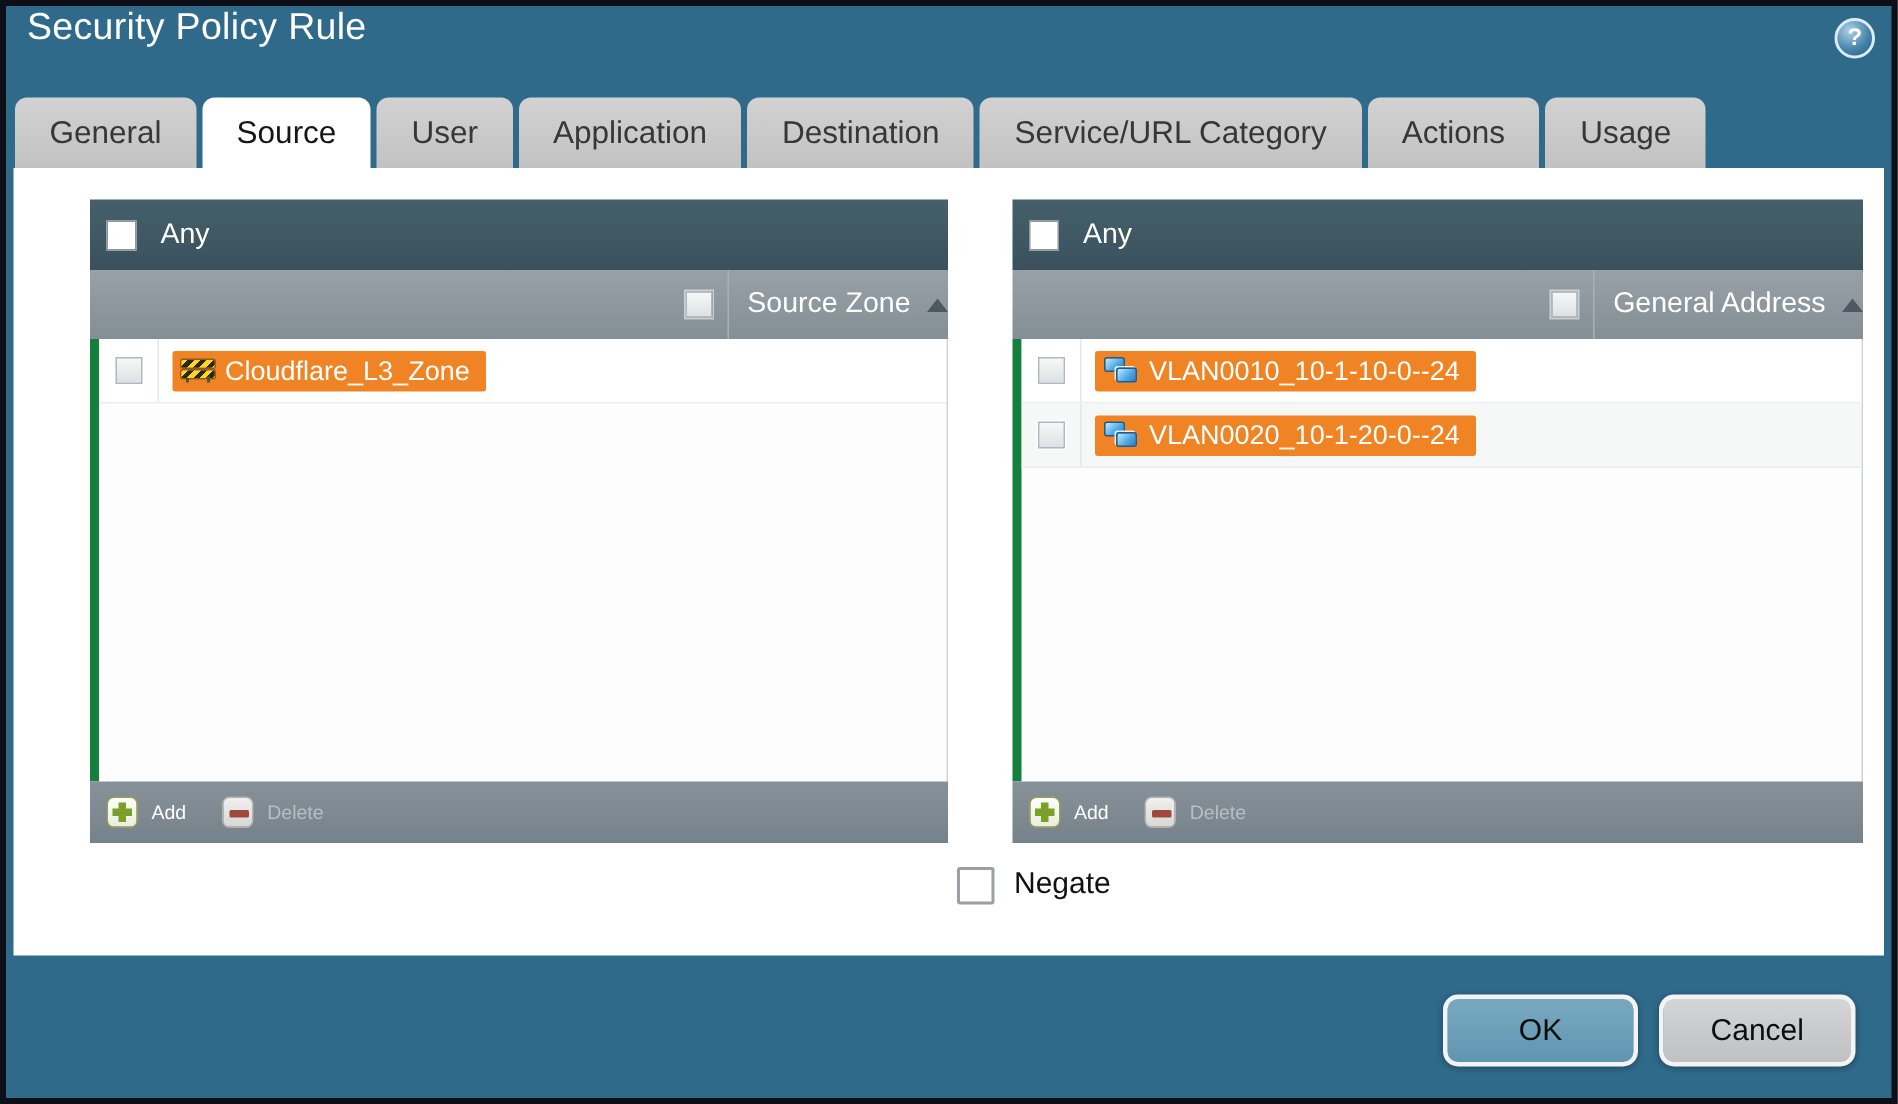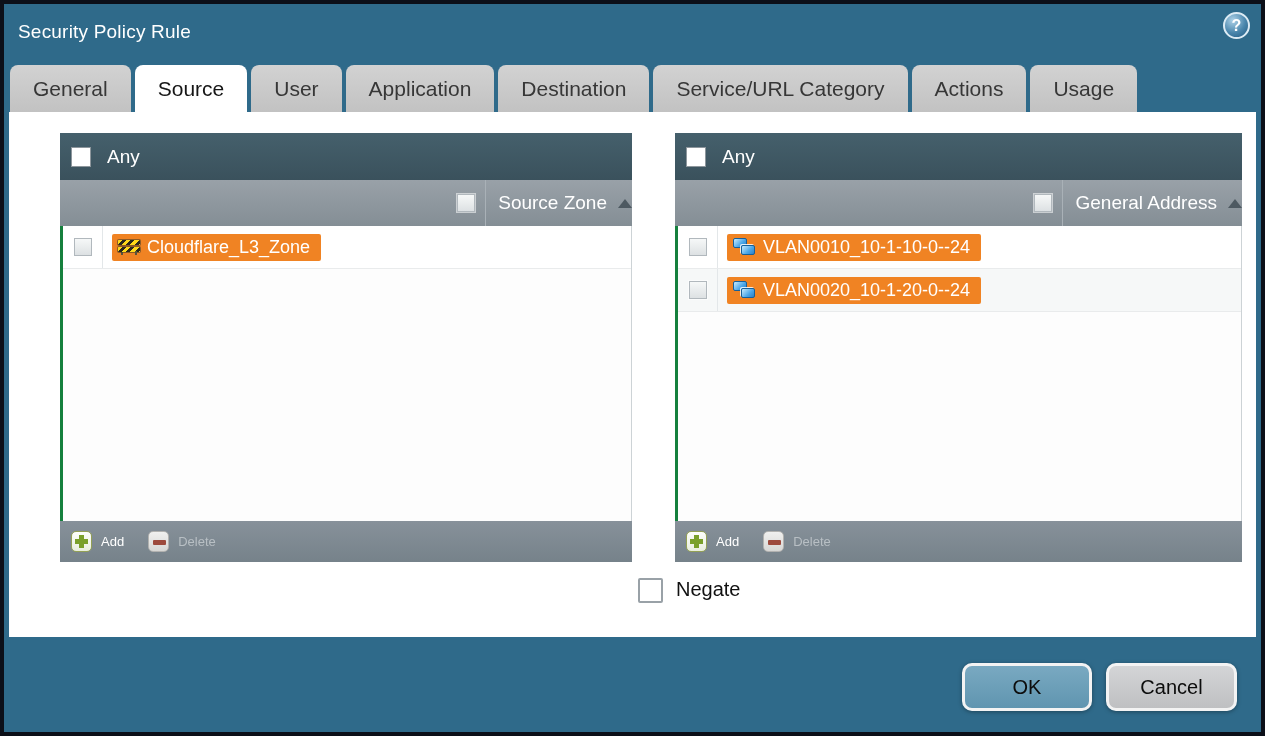--- a/index.html
+++ b/index.html
@@ -7,22 +7,22 @@
 
   .window {
     position:relative; width:1265px; height:736px;
     background:var(--c-titlebar, #2f6a8a);
     box-shadow: inset 0 0 0 4px #0c0f18;
     overflow:hidden;
   }
 
   
   .dialog-title {
-    position:absolute; left:18px; top:21px;
-    font-size:19px; color:#fff; letter-spacing:0.2px;
+    position:absolute; left:18px; top:4px;
+    font-size:25px; color:#fff; letter-spacing:0.2px;
   }
   .help-icon {
     position:absolute; right:15px; top:12px; width:27px; height:27px;
     border-radius:50%;
     background: radial-gradient(circle at 35% 28%, #aed2e8, #4a86ac 55%, #1f5880);
     border:2px solid #dcebf4;
     color:#fff; font-weight:bold; font-size:16px;
     display:flex; align-items:center; justify-content:center;
     cursor:pointer;
   }
@@ -79,21 +79,21 @@
   }
   .col-label { color:#fff; font-size:19px; margin-left:12px; }
   .sort-asc {
     margin-left:11px; width:0; height:0;
     border-left:7px solid transparent; border-right:7px solid transparent;
     border-bottom:9px solid #4d5961; cursor:pointer;
   }
 
   .panel-body {
     flex:1 1 auto; background:#fdfdfd;
-    border-left:3px solid #15803d; border-right:1px solid #cdd3d6;
+    border-left:6px solid #15803d; border-right:1px solid #cdd3d6;
     overflow:hidden;
   }
   .row {
     height:43px; display:flex; align-items:center;
     border-bottom:1px solid #e9ebec; background:#fff; cursor:pointer;
   }
   .row:nth-child(even) { background:#f6f8f8; }
   .row .cb-cell { align-self:stretch; border-right:1px solid #e3e7e9; }
   .chip {
     margin-left:9px; height:27px;

